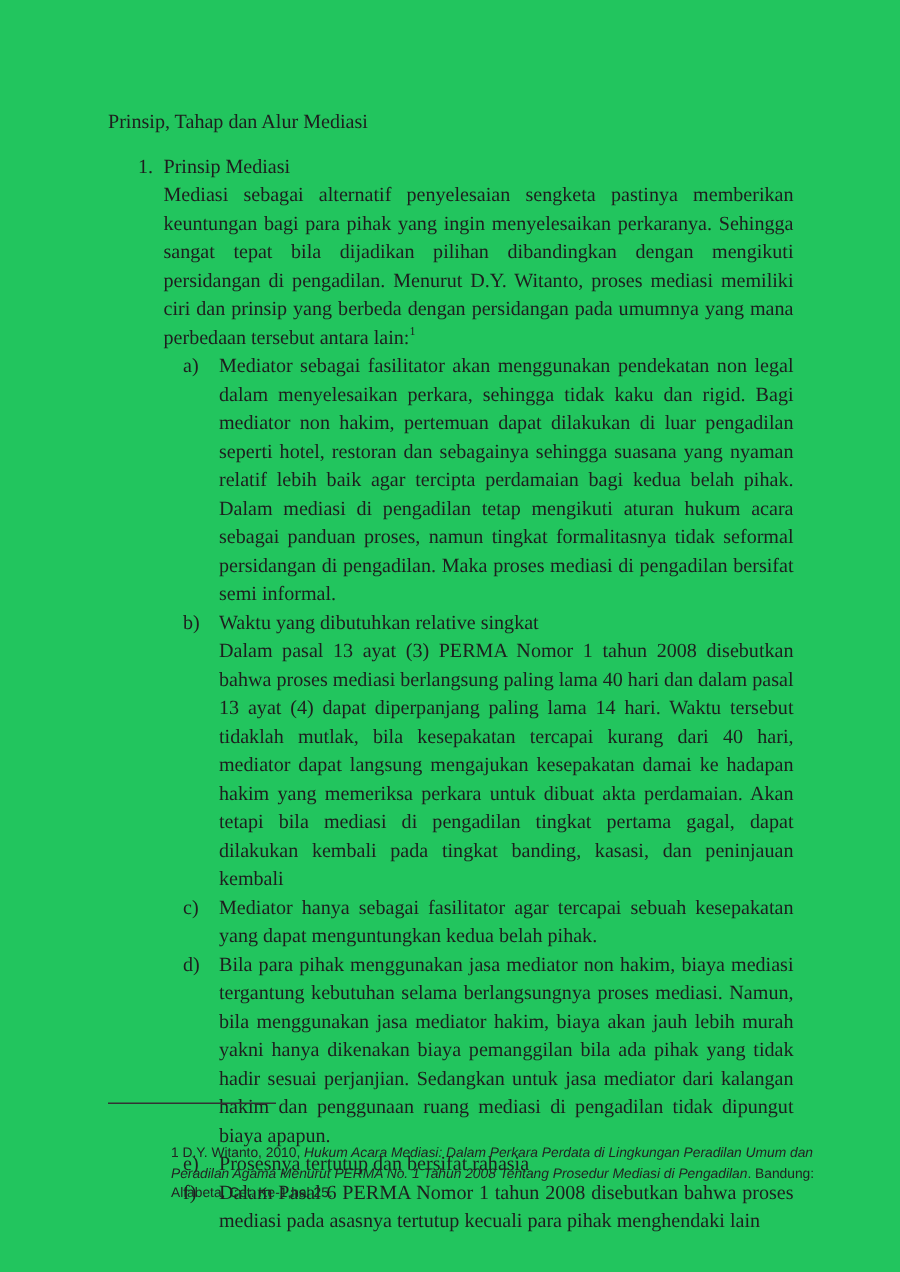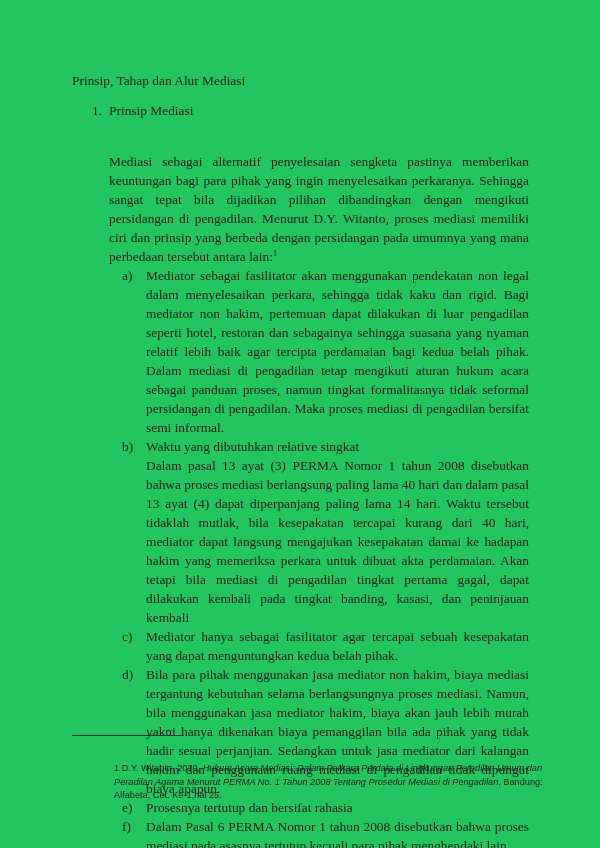--- a/index.html
+++ b/index.html
@@ -8,21 +8,21 @@
     position: absolute; left: 0; top: 0; width: 600px; height: 848px;
     background: #22c55e; color: #1e1e1e;
     font-family: "Liberation Serif", "DejaVu Serif", serif;
     font-size: 13.4px; line-height: 19px;
   }
   .title { position: absolute; left: 72px; top: 71px; white-space: nowrap; }
   .sec { position: absolute; left: 92px; top: 101px; width: 437px; }
   .sec-num { position: absolute; left: 0; top: 0; }
   .sec-head { margin-left: 17px; }
   .just { text-align: justify; text-align-last: left; }
-  .sec-body { margin-left: 17px; margin-top: 32px; }
+  .sec-body { margin-left: 17px; }
   .subs { margin-left: 30px; margin-top: 0; }
   .sub { position: relative; padding-left: 24px; }
   .sub-letter { position: absolute; left: 0; top: 0; }
   sup { font-size: 8px; line-height: 0; vertical-align: super; }
   .fn-rule { position: absolute; left: 72px; top: 735px; width: 112px; height: 0; border-top: 1px solid #333; }
   .footnote {
     position: absolute; left: 72px; top: 762px; width: 460px;
     font-family: Liberation Sans, sans-serif;
     font-size: 9.2px; line-height: 13.5px; color: #222; margin-left: 42px;
   }

